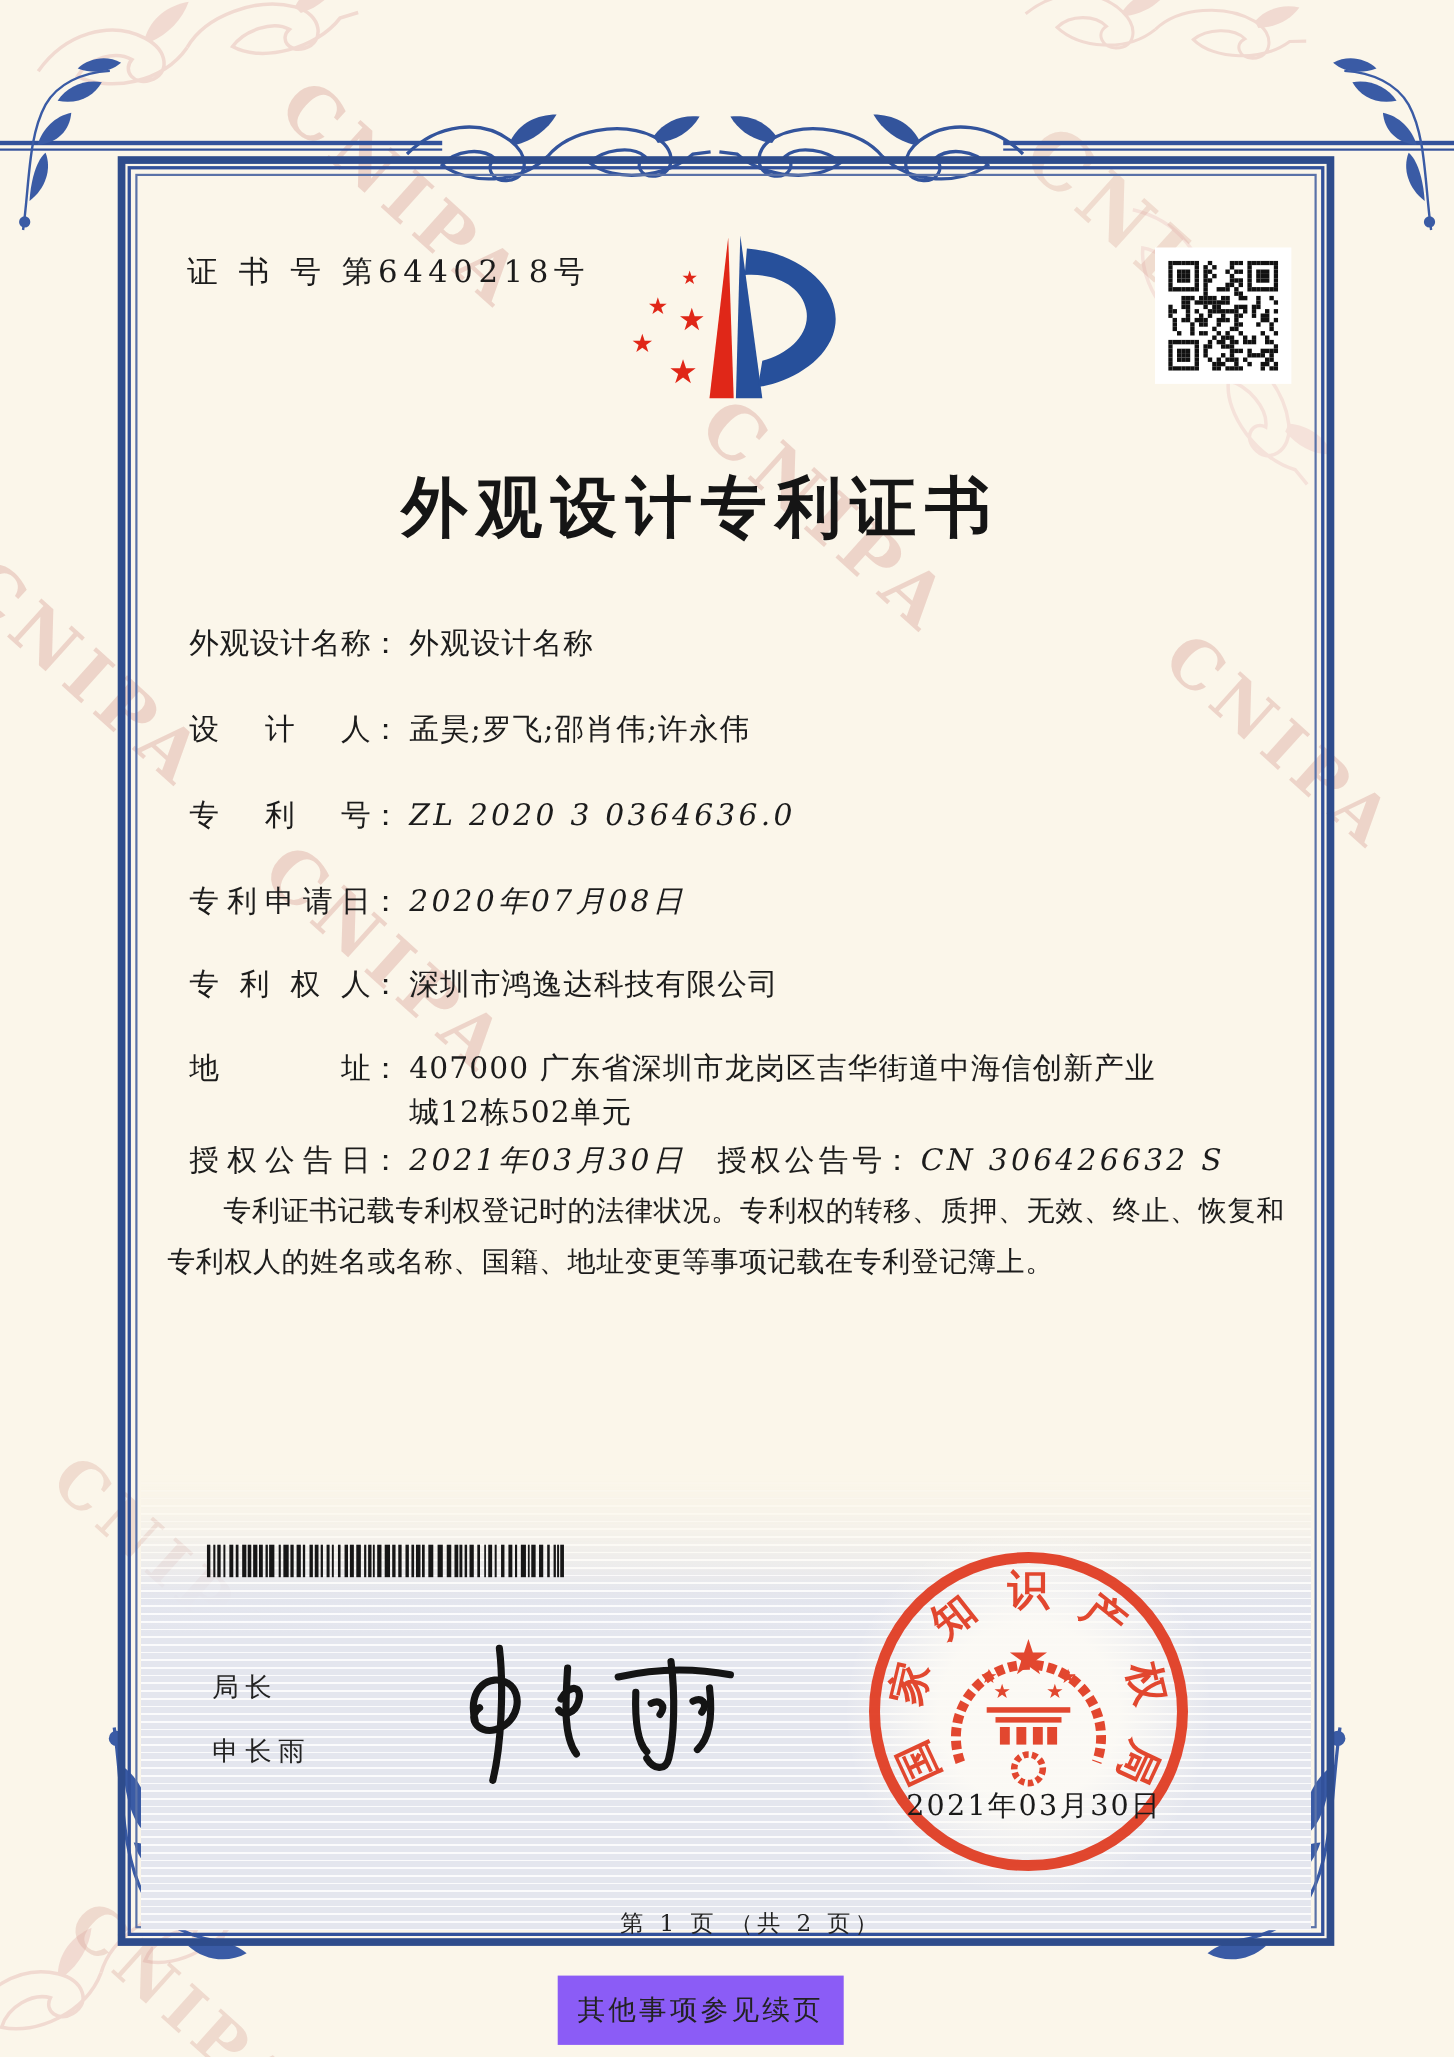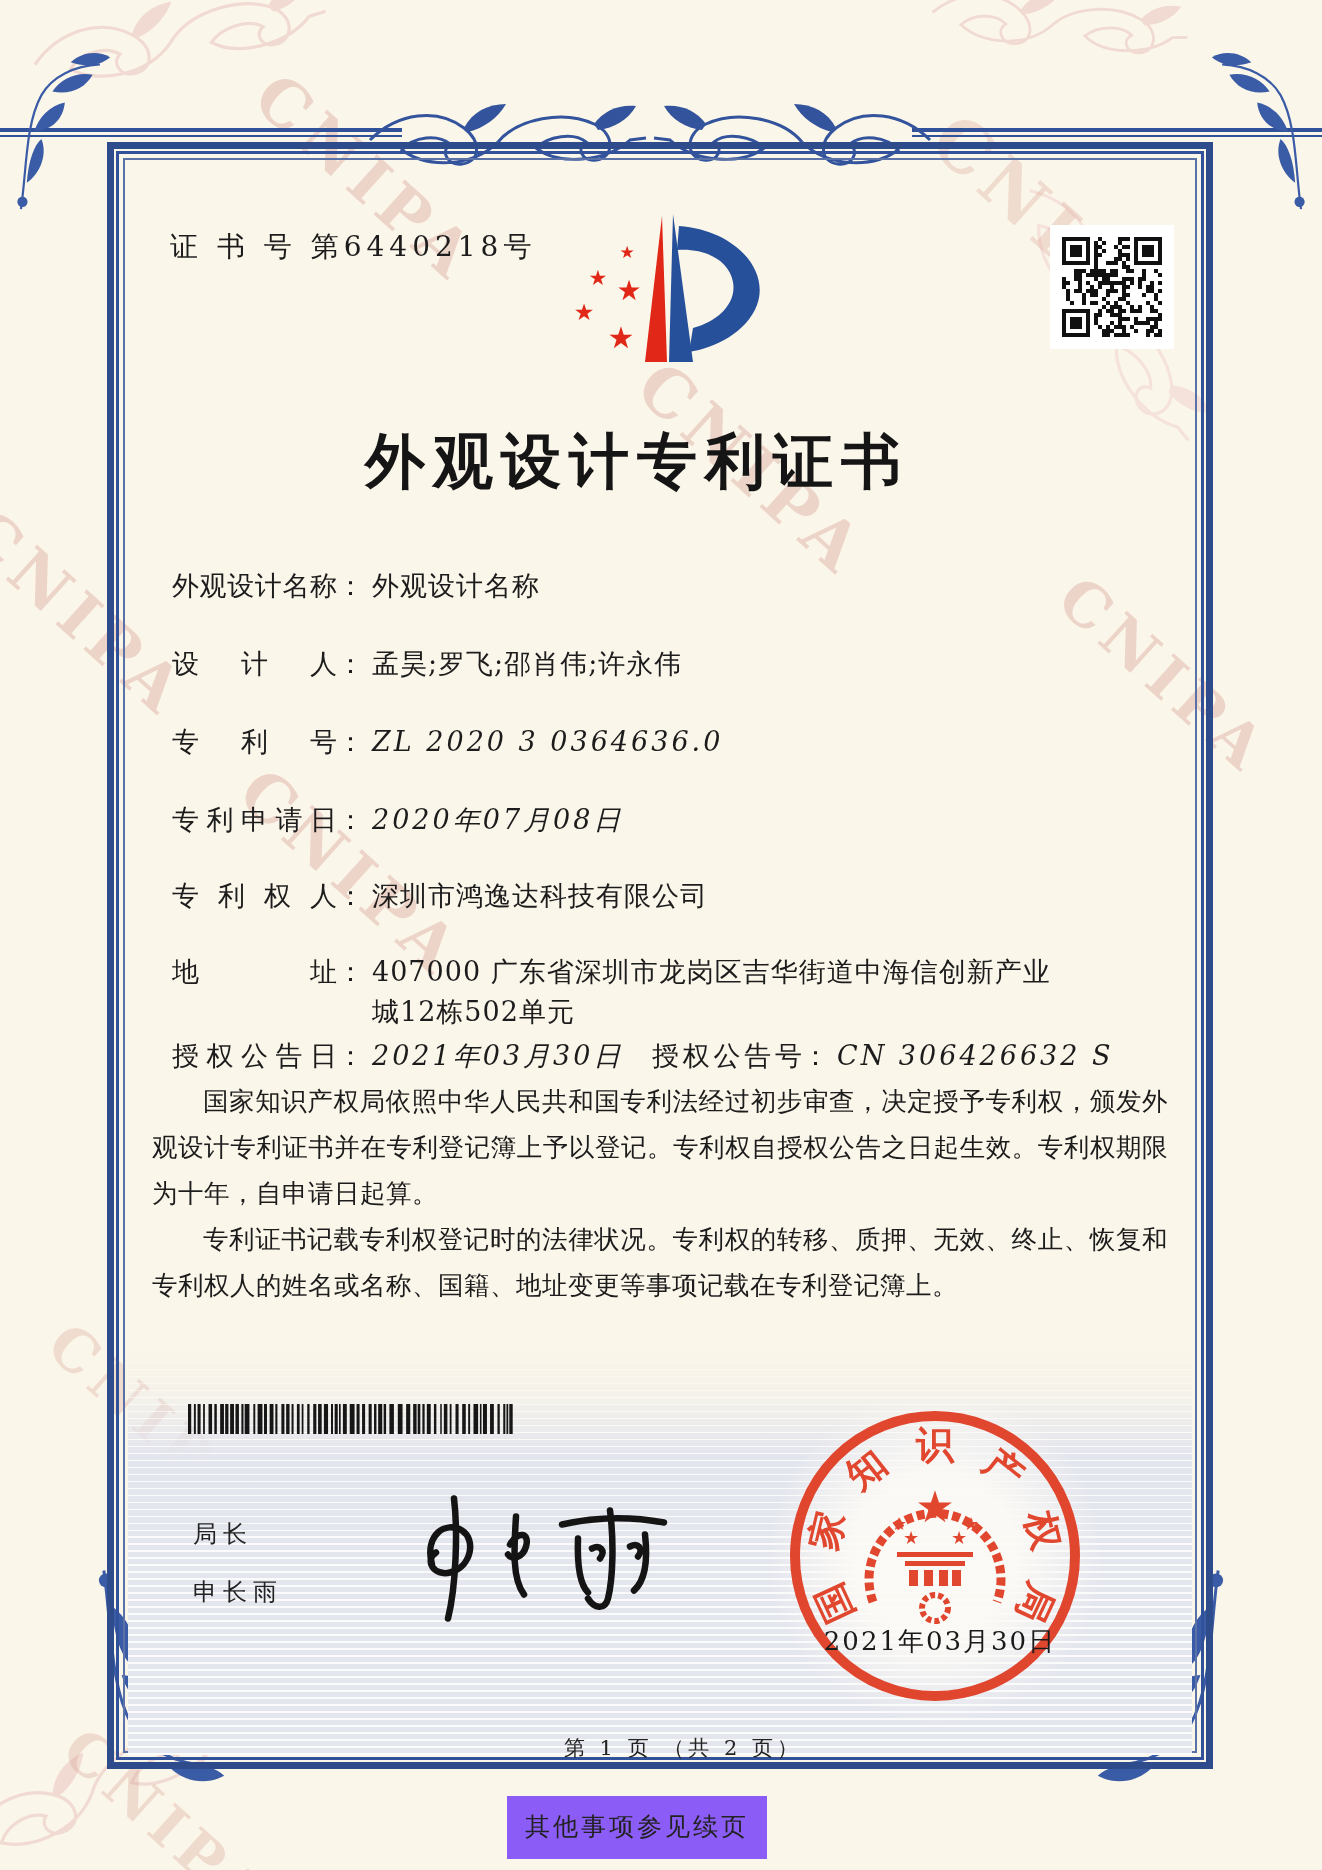--- a/index.html
+++ b/index.html
@@ -461,21 +461,20 @@
     <span class="flabel">地址</span><span class="fcolon">：</span><span class="fvalue w700">407000 广东省深圳市龙岗区吉华街道中海信创新产业城12栋502单元</span>
   </div>
   <div class="frow" style="top:1036px">
     <span class="flabel">授权公告日</span><span class="fcolon">：</span><span class="fvalue spaced">2021年03月30日</span>
     <span class="pair2">
       <span class="flabel" style="width:150px">授权公告号</span><span class="fcolon">：</span><span class="fvalue spaced">CN 306426632 S</span>
     </span>
   </div>
 
   <div class="legal">
-    <p>国家知识产权局依照中华人民共和国专利法经过初步审查，决定授予专利权，颁发外观设计专利证书并在专利登记簿上予以登记。专利权自授权公告之日起生效。专利权期限为十年，自申请日起算。</p>
     <p>专利证书记载专利权登记时的法律状况。专利权的转移、质押、无效、终止、恢复和专利权人的姓名或名称、国籍、地址变更等事项记载在专利登记簿上。</p>
   </div>
 
   <div class="barcode-box">
     <svg id="barcode" width="332" height="30">
         <rect x="0" y="0" width="3.216452331961591" height="30" fill="#161616"></rect>
         <rect x="5.898821159122084" y="0" width="1.904162379972565" height="30" fill="#161616"></rect>
         <rect x="9.53491512345679" y="0" width="3.0512345679012345" height="30" fill="#161616"></rect>
         <rect x="15.105298353909465" y="0" width="1.7749528463648834" height="30" fill="#161616"></rect>
         <rect x="20.516863854595336" y="0" width="3.562971536351166" height="30" fill="#161616"></rect>

